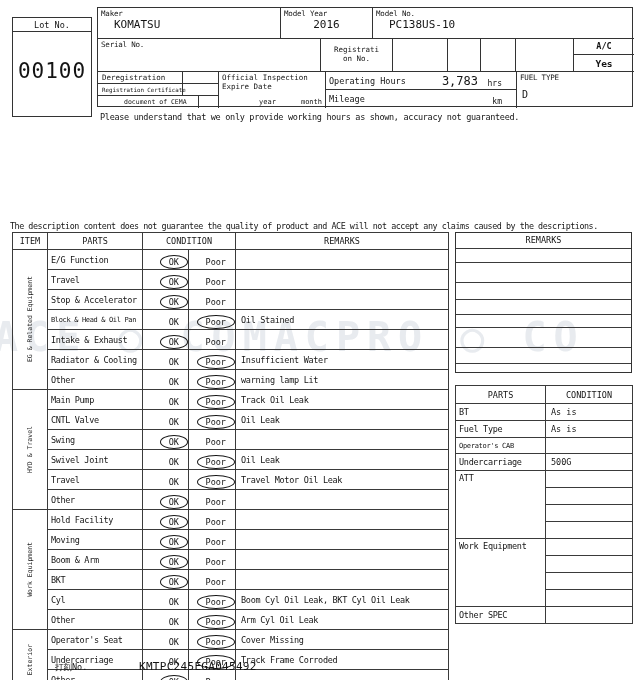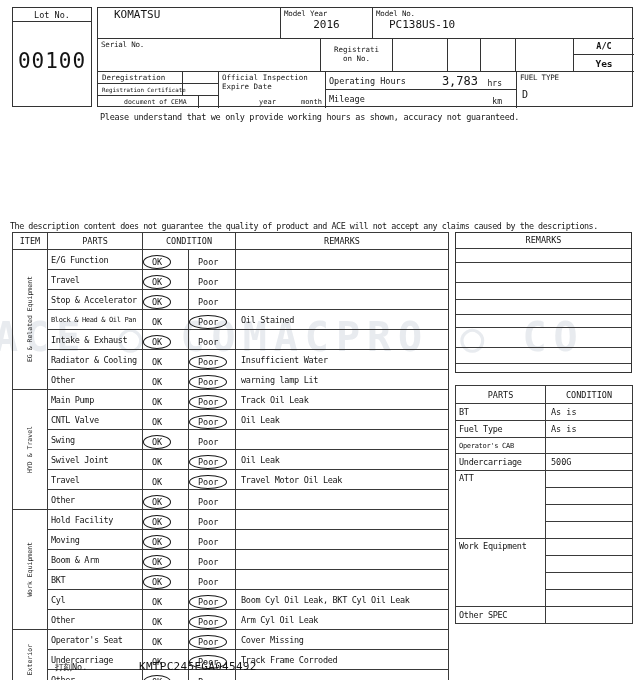--- a/index.html
+++ b/index.html
@@ -9,21 +9,21 @@
     font-family:"DejaVu Sans Mono","Liberation Mono",monospace;
     color:#141414; overflow:hidden;
   }
   
   .watermark {
     position:absolute; left:-6px; top:314px; width:660px; height:58px;
     font-size:40px; font-weight:bold; letter-spacing:7px; white-space:nowrap;
     color:rgba(198,206,214,0.40); z-index:0; pointer-events:none; overflow:hidden;
   }
   
-  .lot-box { position:absolute; left:12px; top:7px; width:80px; height:100px; border:1.6px solid #333; z-index:1; background:transparent;}
+  .lot-box { position:absolute; left:12px; top:17px; width:80px; height:100px; border:1.6px solid #333; z-index:1; background:transparent;}
   .lot-label { height:14px; border-bottom:1.3px solid #333; text-align:center; font-size:8.5px; padding-top:2px; }
   .lot-value { text-align:center; margin-top:27px; font-size:21px; letter-spacing:1px; }
 
   .hdr-table { position:absolute; left:97px; top:7px; width:536px; height:100px; border:1.6px solid #333; z-index:1; }
   .hc { position:absolute; }
   .br { border-right:1.2px solid #333; } .bb { border-bottom:1.2px solid #333; }
   .clab { font-size:7.5px; padding:1px 0 0 3px; letter-spacing:-0.2px; white-space:nowrap; }
   .cval { font-size:11px; padding-left:16px; white-space:nowrap; }
   .c-maker { left:0; top:0; width:183px; height:31px; }
   .c-myear { left:183px; top:0; width:92px; height:31px; }
@@ -60,21 +60,21 @@
   .disclaimer { position:absolute; left:10px; top:221px; font-size:8.4px; letter-spacing:-0.45px; white-space:nowrap; z-index:1; }
 
   
   table { border-collapse:collapse; table-layout:fixed; }
   .insp { position:absolute; left:12px; top:232px; z-index:1; }
   .insp th, .insp td { border:1.2px solid #3a3a3a; padding:0; }
   .insp th { font-size:8.5px; font-weight:normal; height:16px; }
   .insp tr { height:17px; }
   .insp td.part { font-size:8.5px; letter-spacing:-0.35px; padding-left:3px; white-space:nowrap; }
   .insp tbody tr:nth-child(5) td.part { font-size:7px; }
-  .insp td.okc { text-align:left;text-decoration:underline; }
+  .insp td.okc { text-align:right;text-decoration:underline; }
   .cnd { display:inline-block; font-size:8.5px; line-height:12px; padding:0 8px; border:1.6px solid transparent; border-radius:50%; }
   .circled { border-color:#161616; }
   .insp td.rem { font-size:8.5px; letter-spacing:-0.3px; padding-left:5px; white-space:nowrap; }
   .grp { text-align:center; vertical-align:middle; }
   .vlabel { writing-mode:vertical-rl; transform:rotate(180deg); font-size:6.5px; letter-spacing:0; margin:0 auto; white-space:nowrap; color:#222; }
 
   
   .rrem { position:absolute; left:455px; top:232px; width:177px; border:1.5px solid #333; z-index:1; }
   .rrem-h { height:16px; border-bottom:1.2px solid #3a3a3a; text-align:center; font-size:8.5px; padding-top:2px; }
   .rrem-row { border-bottom:1.2px solid #3a3a3a; }
@@ -105,20 +105,21 @@
 
   <div class="watermark">ACE ○ COMACPRO ○ CO</div>
 
   <div class="lot-box">
     <div class="lot-label">Lot No.</div>
     <div class="lot-value">00100</div>
   </div>
 
   <div class="hdr-table">
     <div class="hc c-maker br bb">
+      <div class="clab">Maker</div>
       <div class="cval">KOMATSU</div>
     </div>
     <div class="hc c-myear br bb">
       <div class="clab">Model Year</div>
       <div class="cval">2016</div>
     </div>
     <div class="hc c-mno bb">
       <div class="clab">Model No.</div>
       <div class="cval">PC138US-10</div>
     </div>

